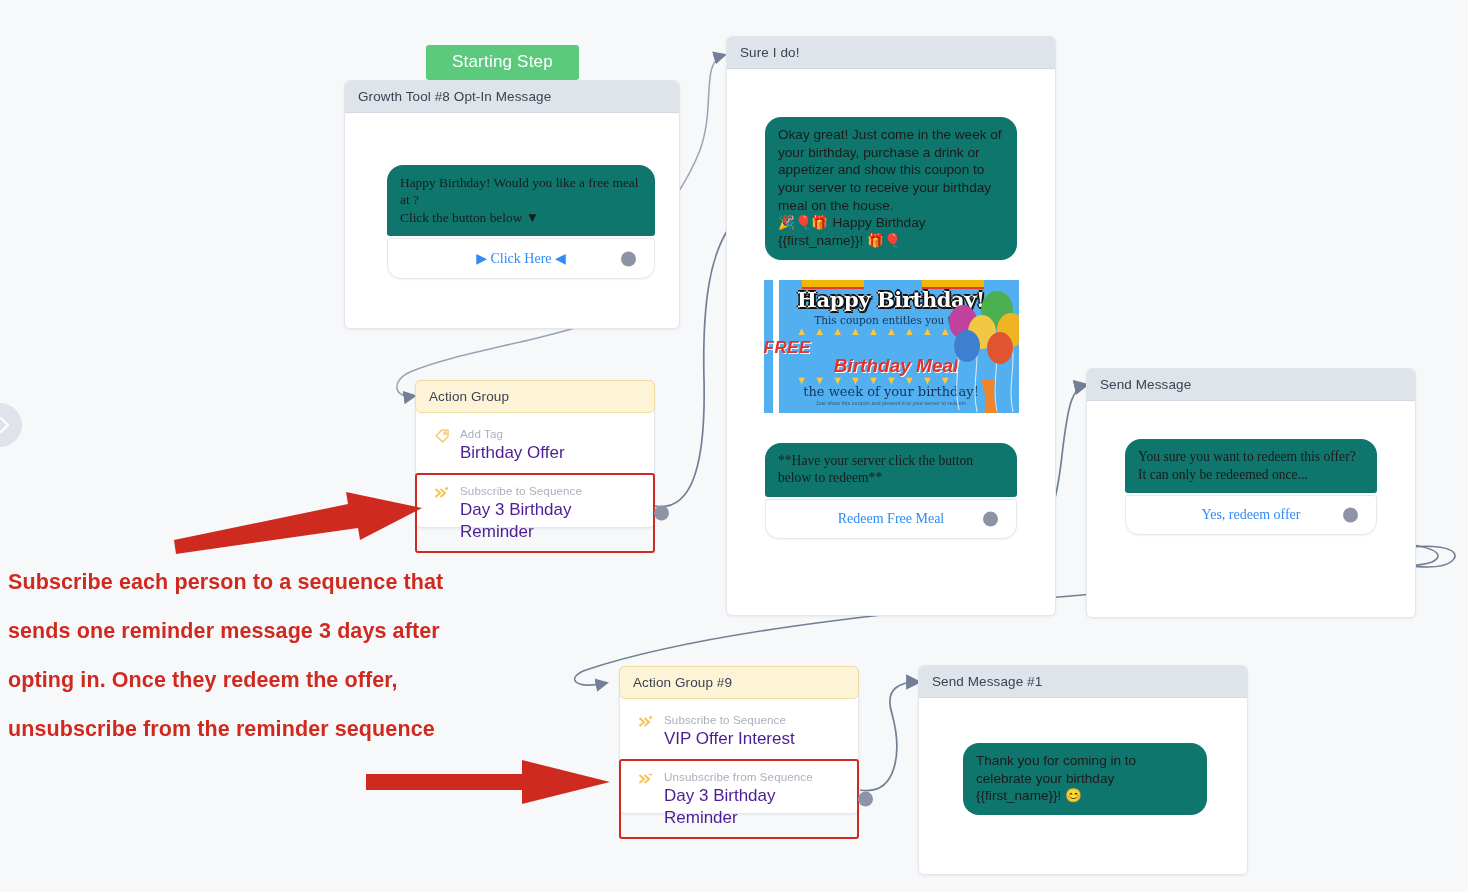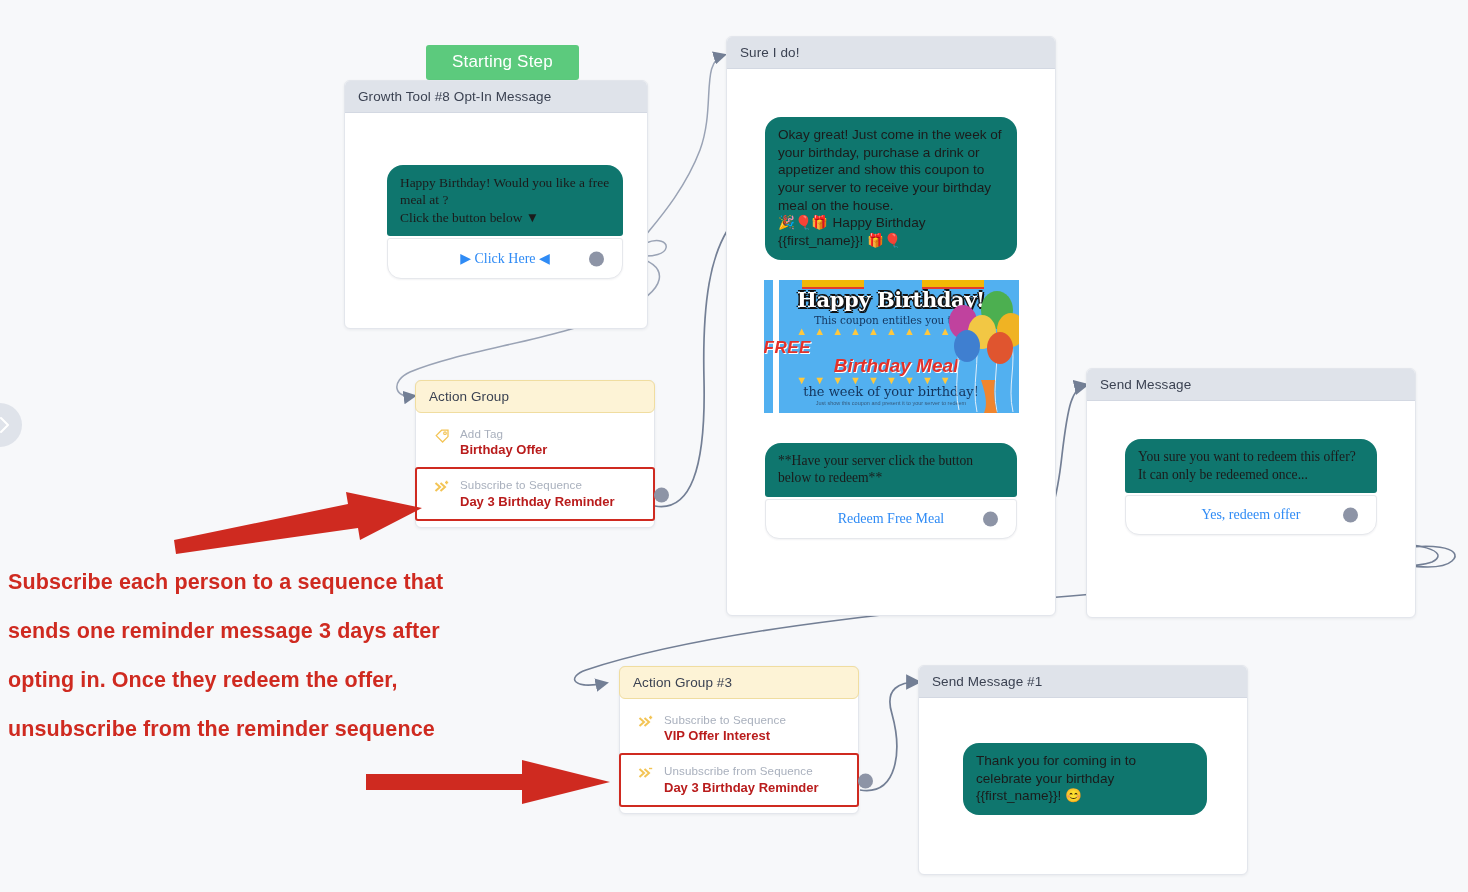--- a/index.html
+++ b/index.html
@@ -93,21 +93,21 @@
   }
 
   
   .act-row{
     position:relative;
     padding:9px 10px 9px 44px;
     box-sizing:border-box;
   }
   .act-row + .act-row{border-top:1px solid #f0f0f2;}
   .act-label{font-size:11.6px;color:#a9b0bd;line-height:1.25;letter-spacing:.1px;}
-  .act-value{font-size:13px;color:#b91c1c;line-height:1.3;margin-top:1px;font-weight:bold;}
+  .act-value{font-size:17px;color:#4c1d95;line-height:1.3;margin-top:1px;}
   .act-icon{position:absolute;left:18px;top:10px;width:16px;height:16px;color:#f3c455;}
   .act-row.highlight{
     outline:2.5px solid #cf2a20;
     outline-offset:-1px;
     border-radius:2px;
   }
 
   
   .coupon{
     width:255px;height:133px;
@@ -179,21 +179,21 @@
       <path d="M1380,553 C1430,540 1466,548 1452,561 C1440,572 1398,566 1376,558" stroke="#737f95" stroke-width="1.6"></path>
 
       <path d="M860,790 C898,796 902,750 892,714 C884,688 900,682 918,682" stroke="#737f95" stroke-width="1.7" marker-end="url(#ah)"></path>
     </g>
   </svg>
 
   <div class="start-pill" style="left:426px;top:45px;">
     <span>Starting Step</span>
   </div>
 
-  <div class="node" style="left:344px;top:80px;width:304px;height:249px;">
+  <div class="node" style="left:344px;top:80px;width:336px;height:249px;">
     <div class="node-head">Growth Tool #8 Opt-In Message</div>
     <div class="node-body">
       <div class="bubble-group" style="margin:52px 24px 0 42px;">
         <div class="bubble" style="font-size:13.4px;">Happy Birthday! Would you like a free meal at                           ?
 Click the button below ▼</div>
         <div class="btn-card">
           <span>▶ Click Here ◀</span>
           <span class="port inner"></span>
         </div>
       </div>
@@ -279,21 +279,21 @@
         <div class="bubble">You sure you want to redeem this offer?  It can only be redeemed once...</div>
         <div class="btn-card">
           <span>Yes, redeem offer</span>
           <span class="port inner"></span>
         </div>
       </div>
     </div>
   </div>
 
   <div class="node action" style="left:619px;top:666px;width:240px;height:148px;">
-    <div class="node-head">Action Group #3</div>
+    <div class="node-head">Action Group #9</div>
     <div class="node-body" style="padding-top:6px;">
 
       <div class="act-row">
         <svg class="act-icon" viewBox="0 0 16 16">
           <path d="M1.5,4 L6,8 L1.5,12" fill="none" stroke="#f3c455" stroke-width="2"></path>
           <path d="M6.5,4 L11,8 L6.5,12" fill="none" stroke="#f3c455" stroke-width="2"></path>
           <path d="M12.6,1.8 L12.6,5.2 M11,3.5 L14.2,3.5" stroke="#f3c455" stroke-width="1.4"></path>
         </svg>
         <div class="act-label">Subscribe to Sequence</div>
         <div class="act-value">VIP Offer Interest</div>

